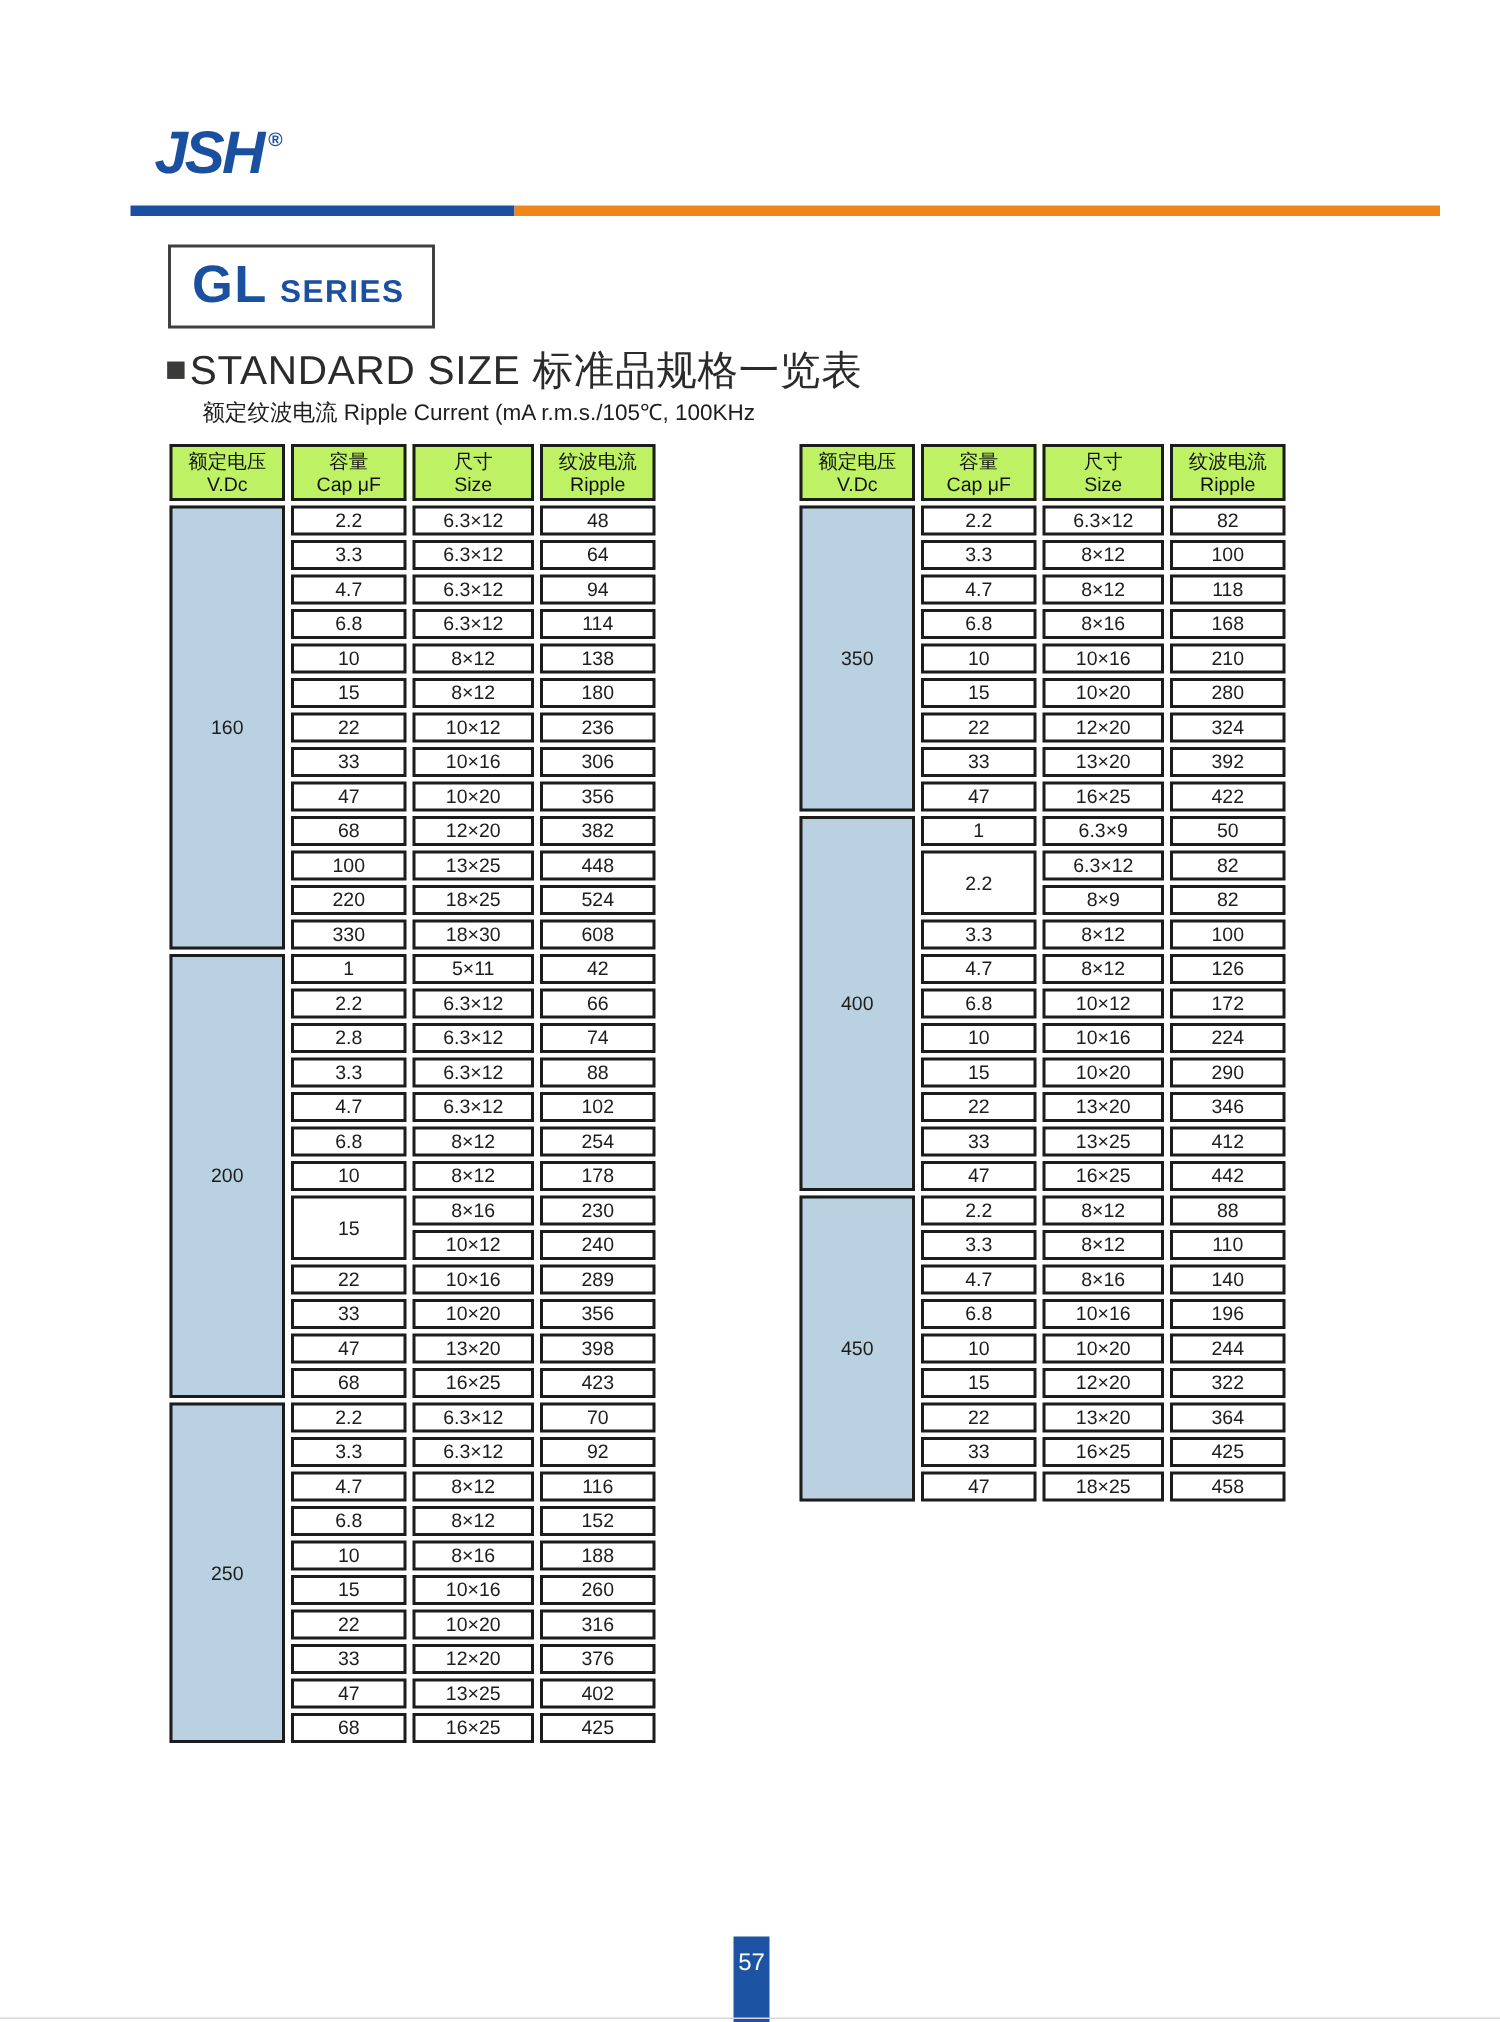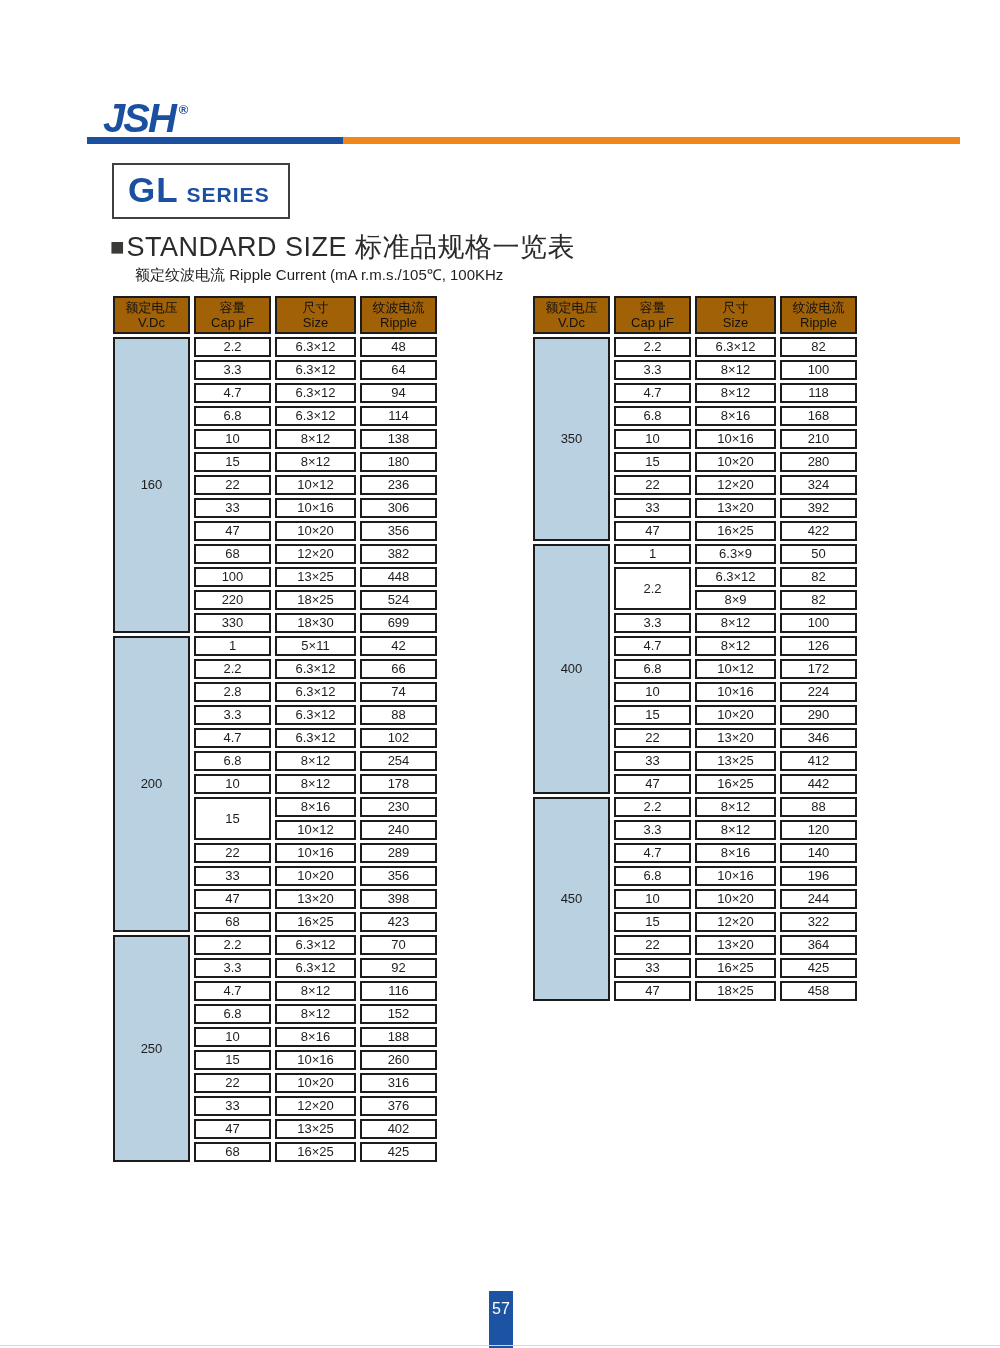--- a/index.html
+++ b/index.html
@@ -1,20 +1,20 @@
 <!DOCTYPE html>
 <html><head>
 <meta charset="utf-8">
 <style>
   * { margin:0; padding:0; box-sizing:border-box; }
   html,body { width:1000px; height:1348px; background:#ffffff;
     font-family:"Liberation Sans", sans-serif; position:relative; overflow:hidden; }
 
   
-  .logo { position:absolute; left:103px; top:96px; color:#1b4fa0;
+  .logo { position:absolute; left:103px; top:80px; color:#1b4fa0;
     font-style:italic; font-weight:bold; font-size:40px; letter-spacing:-2px; }
   .logo sup { font-size:13px; font-style:normal; letter-spacing:0; position:relative; top:-4px; left:4px; }
 
   
   .rule { position:absolute; left:87px; top:137px; width:873px; height:7px; display:flex; }
   .rule .blue { width:256px; height:100%; background:#1b4fa0; }
   .rule .orange { flex:1; height:100%; background:#f08519; }
 
   
   .series-box { position:absolute; left:112px; top:163px; border:2px solid #404040;
@@ -28,21 +28,21 @@
   .title-marker { font-size:24px; line-height:24px; color:#3a3a38; margin-right:2px; }
   .title-text { font-size:27px; letter-spacing:0.5px; }
   .subtitle { position:absolute; left:135px; top:264px; font-size:15px; color:#1e1e1e; }
 
   
   .spec-table { border-collapse:separate; border-spacing:4px 3px; table-layout:fixed; }
   .spec-table col.c-v { width:77px; }
   .spec-table col.c-cap { width:77px; }
   .spec-table col.c-size { width:81px; }
   .spec-table col.c-rip { width:77px; }
-  .spec-table th { border:2px solid #1c1c1c; background:#a16207; font-weight:normal;
+  .spec-table th { border:2px solid #1c1c1c; background:#bef264; font-weight:normal;
     font-size:13px; line-height:15px; height:36px; padding:2px 0; color:#111; }
   .spec-table td { border:2px solid #1c1c1c; background:#ffffff; text-align:center;
     font-size:13px; height:16px; line-height:16px; padding:0; color:#1d1d1d; }
   .spec-table td.voltage-cell { background:#b9d1e0; }
   .table-1 { position:absolute; left:109px; top:293px; }
   .table-2 { position:absolute; left:529px; top:293px; }
 
   
   .page-num { position:absolute; left:489px; top:1291px; width:24px; height:57px;
     background:#1d53a3; color:#ffffff; font-size:16px; text-align:center; padding-top:9px; }
@@ -154,21 +154,21 @@
         <td>448</td>
       </tr>
       <tr>
         <td>220</td>
         <td>18×25</td>
         <td>524</td>
       </tr>
       <tr>
         <td>330</td>
         <td>18×30</td>
-        <td>699</td>
+        <td>608</td>
       </tr>
       <tr>
         <td rowspan="13" class="voltage-cell">200</td>
         <td>1</td>
         <td>5×11</td>
         <td>42</td>
       </tr>
       <tr>
         <td>2.2</td>
         <td>6.3×12</td>
@@ -413,21 +413,21 @@
       </tr>
       <tr>
         <td rowspan="9" class="voltage-cell">450</td>
         <td>2.2</td>
         <td>8×12</td>
         <td>88</td>
       </tr>
       <tr>
         <td>3.3</td>
         <td>8×12</td>
-        <td>120</td>
+        <td>110</td>
       </tr>
       <tr>
         <td>4.7</td>
         <td>8×16</td>
         <td>140</td>
       </tr>
       <tr>
         <td>6.8</td>
         <td>10×16</td>
         <td>196</td>

